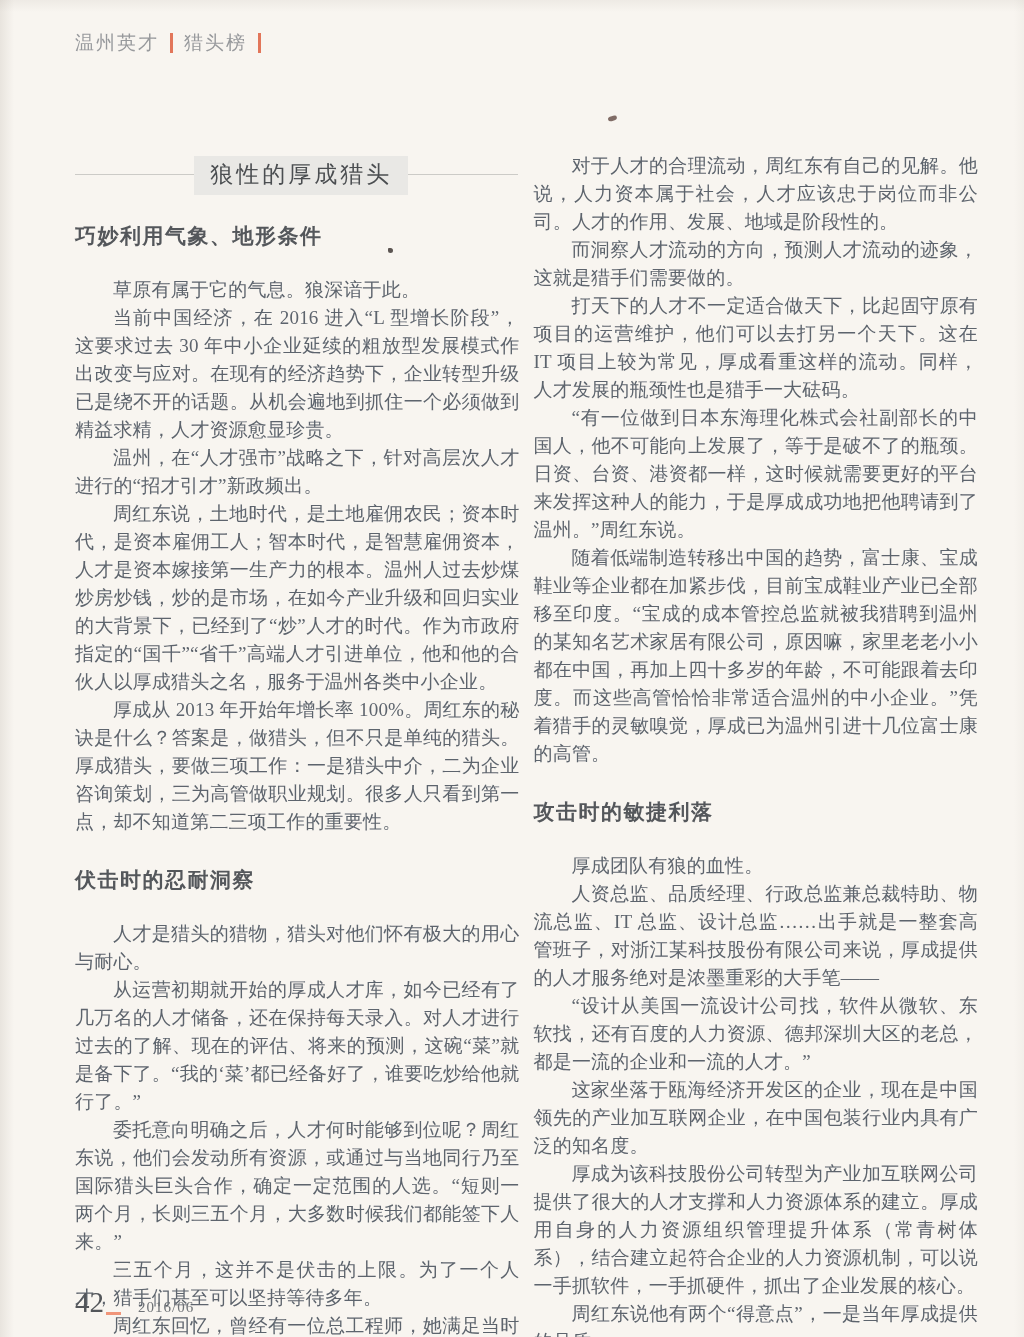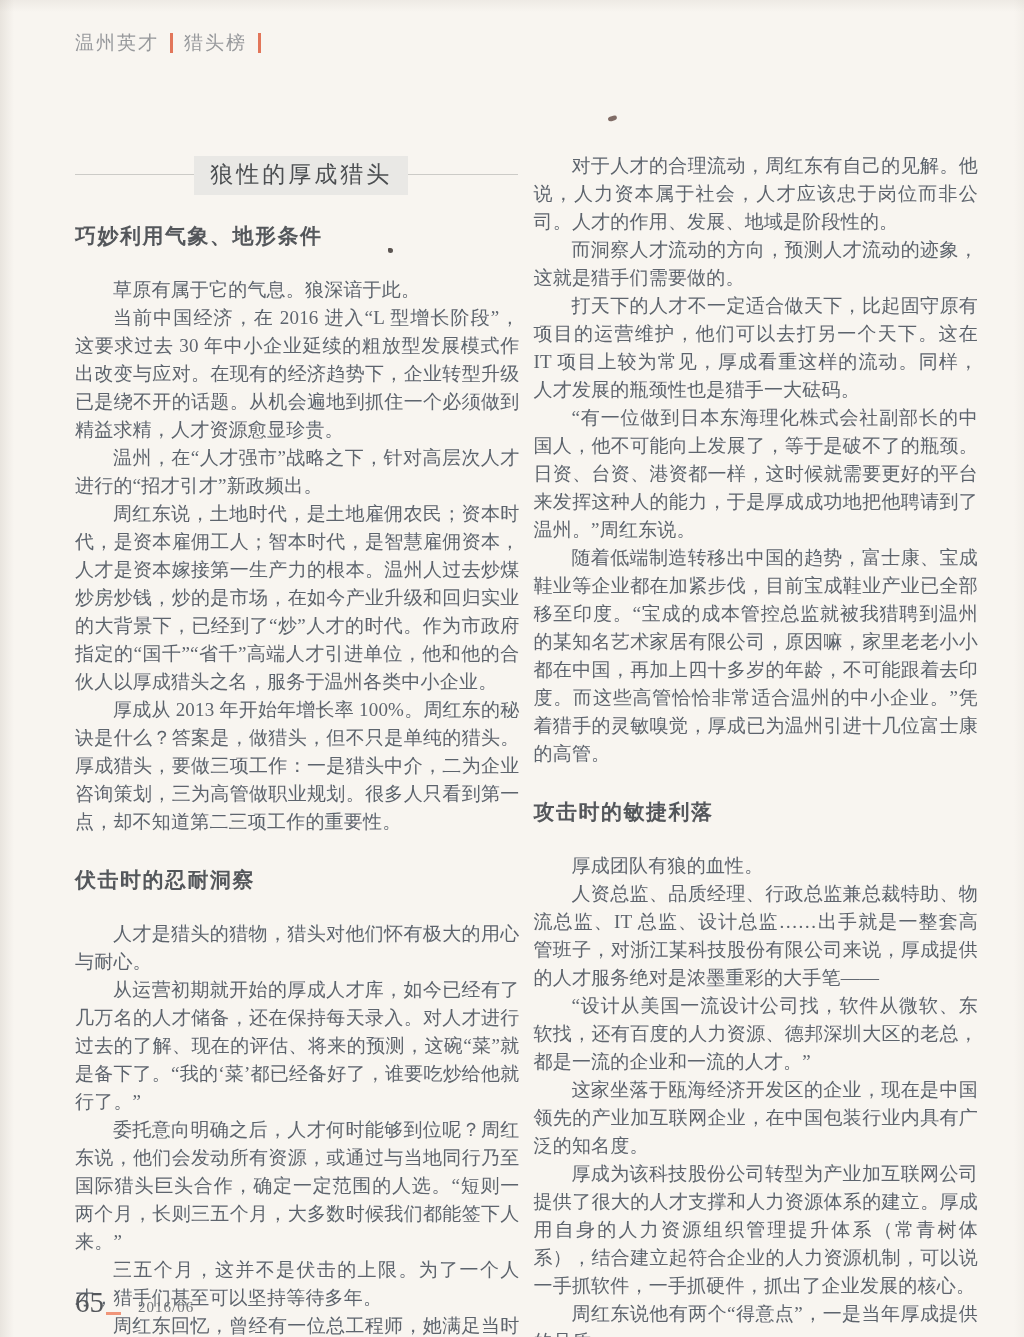--- a/index.html
+++ b/index.html
@@ -104,21 +104,21 @@
           <p class="para">人资总监、品质经理、行政总监兼总裁特助、物流总监、IT 总监、设计总监……出手就是一整套高管班子，对浙江某科技股份有限公司来说，厚成提供的人才服务绝对是浓墨重彩的大手笔——</p>
           <p class="para">“设计从美国一流设计公司找，软件从微软、东软找，还有百度的人力资源、德邦深圳大区的老总，都是一流的企业和一流的人才。”</p>
           <p class="para">这家坐落于瓯海经济开发区的企业，现在是中国领先的产业加互联网企业，在中国包装行业内具有广泛的知名度。</p>
           <p class="para">厚成为该科技股份公司转型为产业加互联网公司提供了很大的人才支撑和人力资源体系的建立。厚成用自身的人力资源组织管理提升体系（常青树体系），结合建立起符合企业的人力资源机制，可以说一手抓软件，一手抓硬件，抓出了企业发展的核心。</p>
           <p class="para">周红东说他有两个“得意点”，一是当年厚成提供的品质</p>
         </div>
     </div>
   </div>
 
   <div class="footer">
-    <span class="pagenum">65</span>
+    <span class="pagenum">42</span>
     <span class="underscore"></span>
     <span class="issue">2016/06</span>
   </div>
 
   <div class="speck speck1"></div>
   <div class="speck speck2"></div>
 
 </div>
 
 </body></html>

